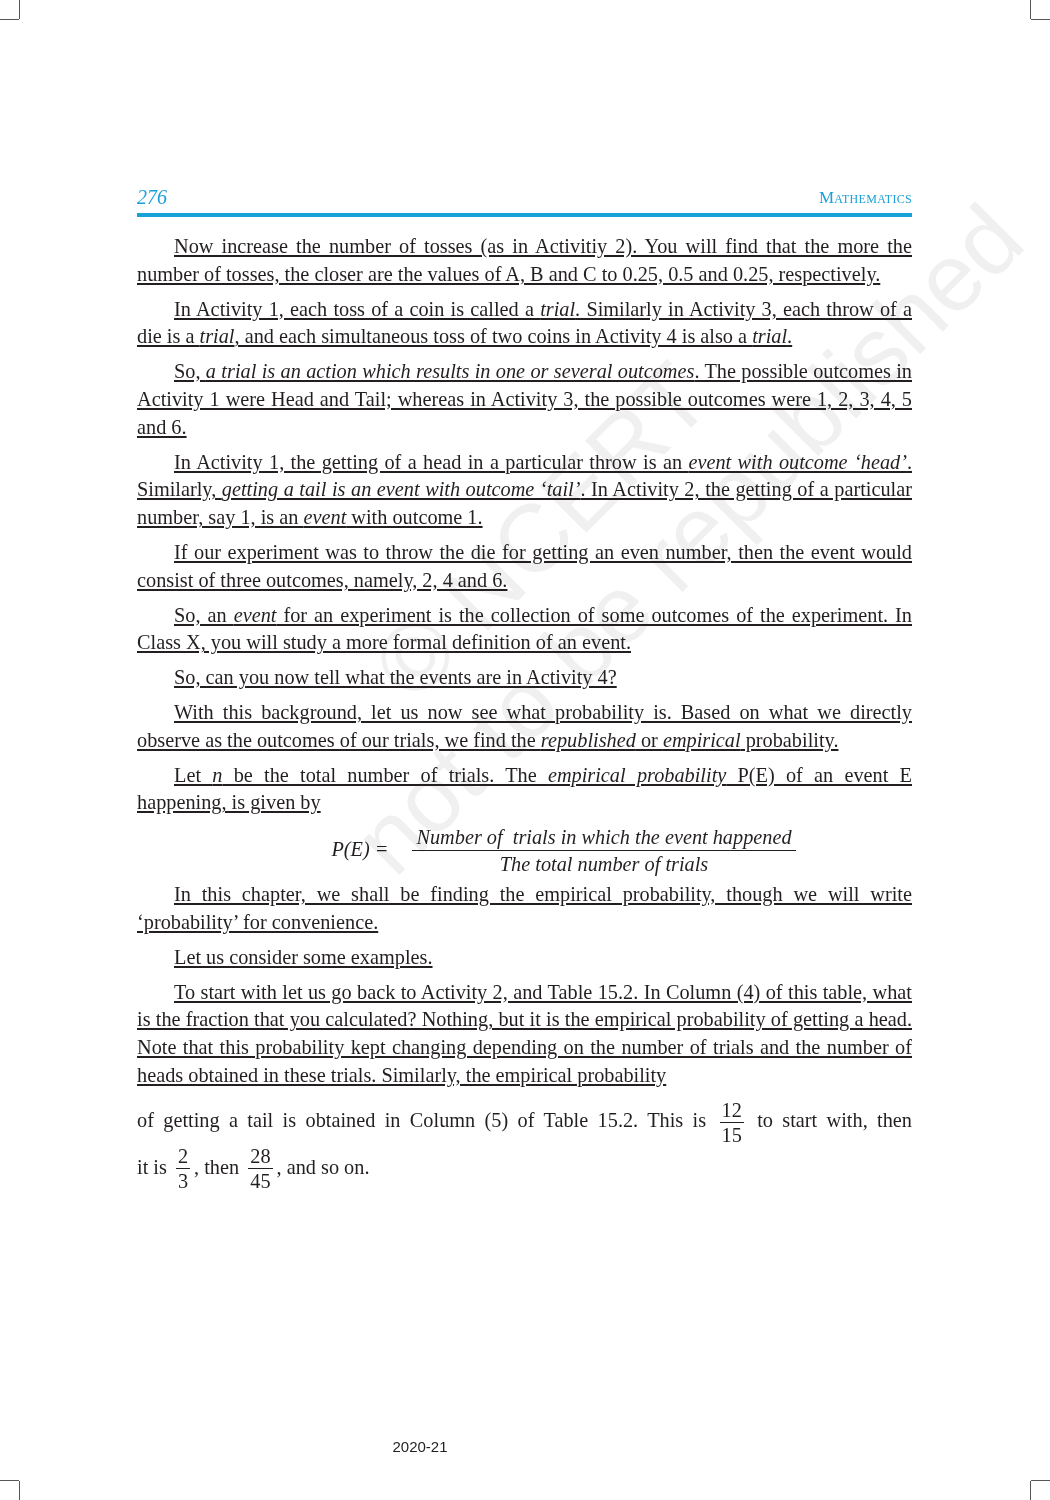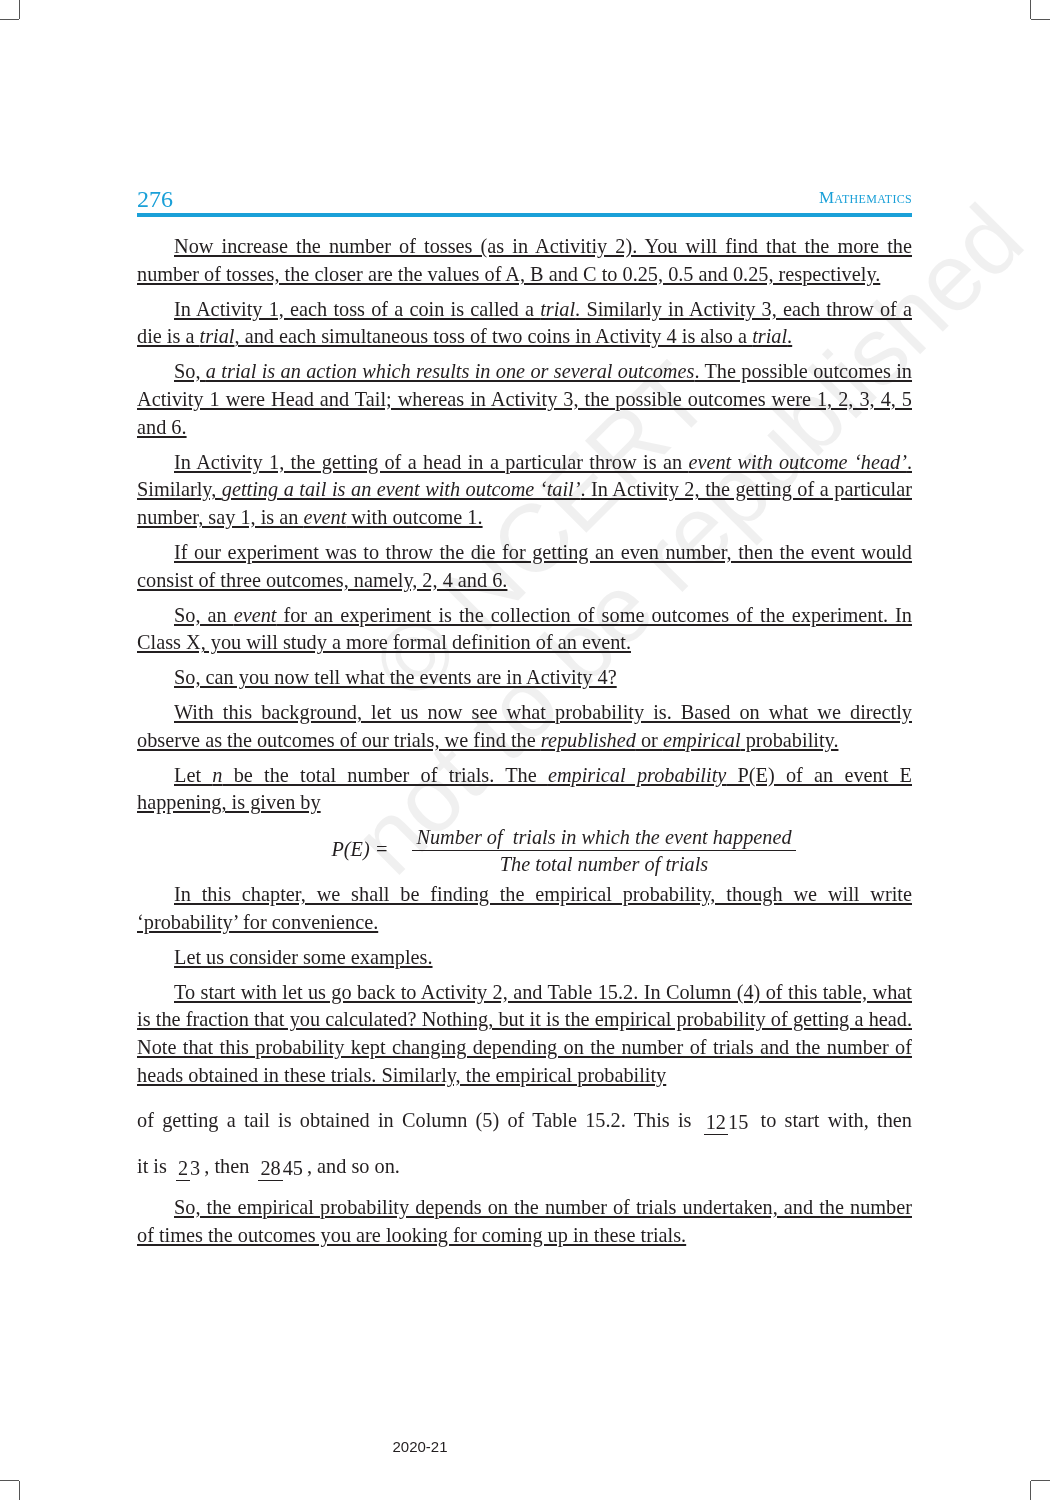--- a/index.html
+++ b/index.html
@@ -1,32 +1,32 @@
 <!DOCTYPE html>
 <html><head>
 <meta charset="utf-8">
 <style>
   html, body { margin: 0; padding: 0; background: #ffffff; }
   body { width: 1050px; height: 1500px; position: relative; overflow: hidden;
          font-family: "Liberation Serif", "DejaVu Serif", serif; color: #231f20; }
   .crop { position: absolute; background: #555; }
   .header { position: absolute; left: 137px; top: 186px; width: 775px; height: 30px; }
-  .page-num { position: absolute; left: 0; top: 0; font-size: 24px; color: #1aa0d8; }
+  .page-num { position: absolute; left: 0; top: 0; font-size: 20px; color: #1aa0d8; font-style: italic; }
   .running-title { position: absolute; right: 0; top: 2px; font-size: 17px; color: #1aa0d8;
                    font-variant: small-caps; letter-spacing: 0.3px; }
   .rule { position: absolute; left: 137px; top: 213px; width: 775px; height: 4px; background: #1aa0d8; }
   .content { position: absolute; left: 137px; top: 233px; width: 775px; font-size: 20.3px; line-height: 27.8px; }
   p { margin: 0 0 7px 0; text-indent: 37px; text-align: justify; text-decoration: underline; }
   .formula { display: flex; align-items: center; justify-content: center; margin: 2px 0 0 78px; height: 62px; }
   .formula .lhs { margin-right: 24px; font-style: italic; }
   .frac { display: inline-flex; flex-direction: column; align-items: center; vertical-align: middle; }
   .frac .num { padding: 0 2px 1px; border-bottom: 1.5px solid #231f20; line-height: 24px; }
   .frac .den { padding-top: 1px; line-height: 24px; }
   .bigfrac .num, .bigfrac .den { padding-left: 4px; padding-right: 4px; font-style: italic; }
-  .inline-frac { display: inline-flex; flex-direction: row; align-items: center; vertical-align: middle;
+  .inline-frac { display: inline-flex; flex-direction: column; align-items: center; vertical-align: middle;
                  margin: 0 4px; line-height: 24px; }
   .inline-frac .num { border-bottom: 1.2px solid #231f20; padding: 0 2px; }
   .footer { position: absolute; left: 0; width: 840px; top: 1438px; text-align: center;
             font-family: "Liberation Sans", "DejaVu Sans", sans-serif; font-size: 15px; color: #231f20; }
   .watermark { position: absolute; left: 230px; top: 460px; width: 700px; transform: rotate(-45deg);
                transform-origin: center; font-family: "Liberation Sans", sans-serif; font-size: 96px;
                color: rgba(0,0,0,0.06); white-space: nowrap; pointer-events: none; text-align: center; line-height: 110px; }
 </style>
 </head>
 <body>
@@ -91,16 +91,15 @@
   <div style="line-height:52px; margin-top:-6px; margin-bottom:2px;">
     <span>it is </span><span class="inline-frac">
         <span class="num">2</span>
         <span class="den">3</span>
       </span><span>, then </span><span class="inline-frac">
         <span class="num">28</span>
         <span class="den">45</span>
       </span><span>, and so on.</span>
   </div>
 
-  <p>So, the empirical probability depends on the number of trials undertaken, and the number of times the outcomes you are looking for coming up in these trials.</p>
 </div>
 
 <div class="footer">2020-21</div>
 
 </body></html>

